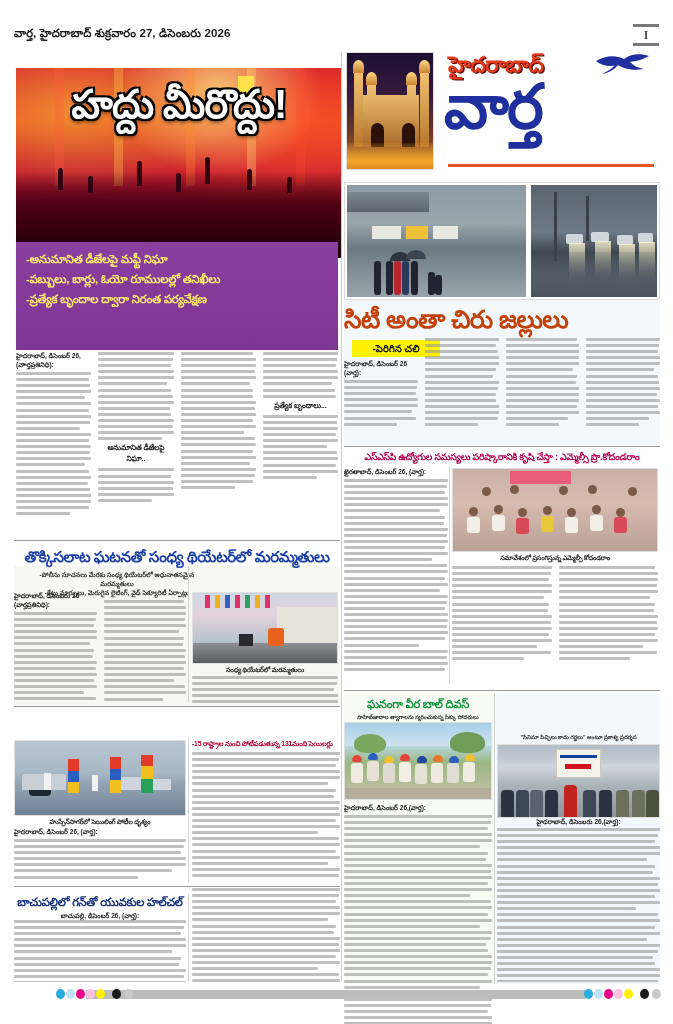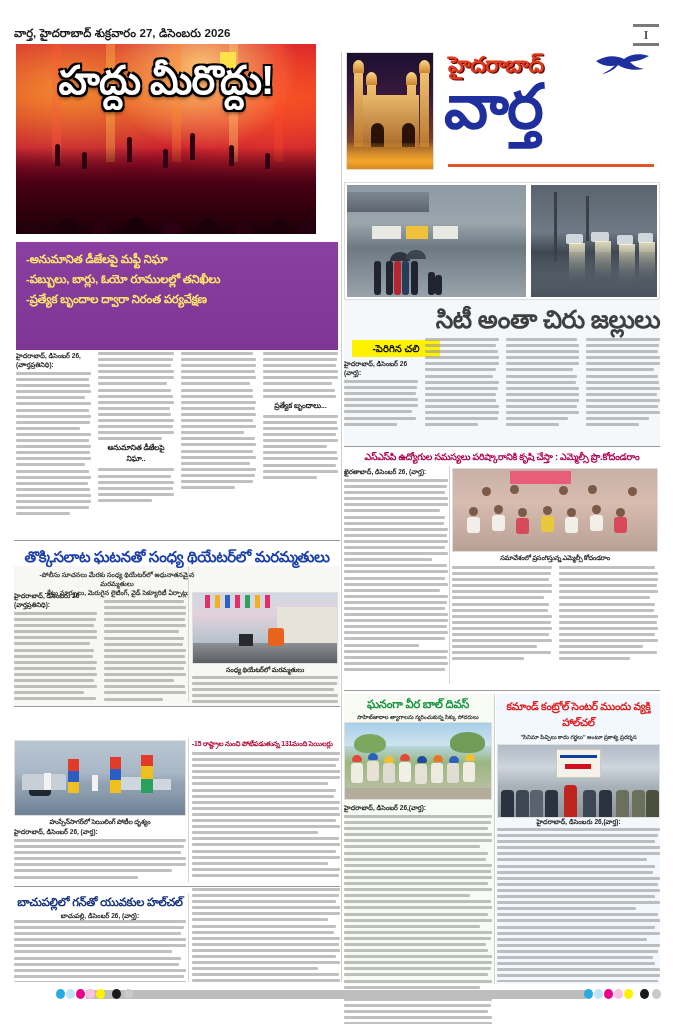--- a/index.html
+++ b/index.html
@@ -50,21 +50,21 @@
   .placeline{
     font-size:6.5px; font-weight:bold; color:#1d1d1d; margin-bottom:2px;
   }
   .caption{
     font-size:6.5px; font-weight:bold; color:#222; text-align:center;
     padding:2px 0 1px; letter-spacing:-.2px;
   }
 
   
   #lead-photo {
-    left:16px; top:44px; width:300px; height:190px;
+    left:16px; top:68px; width:326px; height:190px;
     background:
       radial-gradient(ellipse at 18% 22%, rgba(255,210,60,.55) 0%, rgba(255,120,20,0) 42%),
       radial-gradient(ellipse at 62% 12%, rgba(255,240,140,.75) 0%, rgba(255,160,40,0) 36%),
       radial-gradient(ellipse at 88% 30%, rgba(255,90,40,.7) 0%, rgba(160,20,40,0) 50%),
       linear-gradient(180deg,#d2182c 0%,#e23b22 28%,#c21530 55%,#6d0a20 80%,#2b0510 100%);
     overflow:hidden;
   }
   #lead-photo .beam{ position:absolute; top:0; width:9px; height:62%; opacity:.33;}
   #lead-photo .crowd{
     position:absolute; left:0; bottom:0; width:100%; height:46%;
@@ -143,21 +143,21 @@
   #rain1 .umb{ position:absolute; width:20px; height:9px; border-radius:10px 10px 0 0; }
   #rain1 .per{ position:absolute; bottom:2%; width:7px; height:30%; background:#1f2430; border-radius:3px; }
   #rain2 .lamp{ position:absolute; width:3px; background:#3a4048; }
   #rain2 .car{ position:absolute; height:9%; background:#cfd6dc; border-radius:2px; }
   #rain2 .beam2{ position:absolute; width:16px; height:34%; background:linear-gradient(180deg,#fff7d0,rgba(255,247,208,0)); opacity:.8;}
   #rain2 .wet{ position:absolute; left:0; bottom:0; width:100%; height:40%;
     background:linear-gradient(180deg,rgba(60,68,76,.1),#4a535c); }
 
   #rain-headline{
     left:344px; top:305px; width:316px;
-    text-align:right; font-size:25px; font-weight:bold; color:#404040;
+    text-align:left; font-size:25px; font-weight:bold; color:#c2410c;
     letter-spacing:-.6px;
   }
   #rain-tag{
     left:352px; top:340px; width:88px; height:17px; background:#fff200;
     font-size:10px; font-weight:bold; color:#111; text-align:center; line-height:17px;
   }
   #rain-body{ left:344px; top:338px; width:316px; height:108px; }
 
   
   #lead-body{ left:16px; top:352px; width:322px; height:192px; }
@@ -885,21 +885,20 @@
         <div class="ln s1"></div>
         <div class="ln s3"></div>
       <div class="ln s2"></div>
         <div class="ln s5"></div>
         <div class="ln s1"></div>
 
     </div>
   </div>
 
   <div class="blk" id="div-rv"></div>
-  <div class="blk" id="cc-head">కమాండ్ కంట్రోల్ సెంటర్ ముందు వ్యక్తి హాల్‌చల్</div>
   <div class="blk" id="cc-sub">"సినిమా పిచ్చిలు కాదు గర్జలు" అంటూ ప్రకాశ్య ప్రదర్శన</div>
   <div class="blk" id="cc-photo">
     <div style="position:absolute;left:0;top:0;width:100%;height:26%;background:linear-gradient(180deg,#b2bcc6,#c8d0d8)"></div>
     <div class="plac">
         <div class="t1"></div>
         <div class="t2"></div>
       </div>
     <div class="ppl" style="left:2%;background:#2b3240"></div>
     <div class="ppl" style="left:11%;background:#3d4654"></div>
     <div class="ppl" style="left:20%;background:#5a6270"></div>

